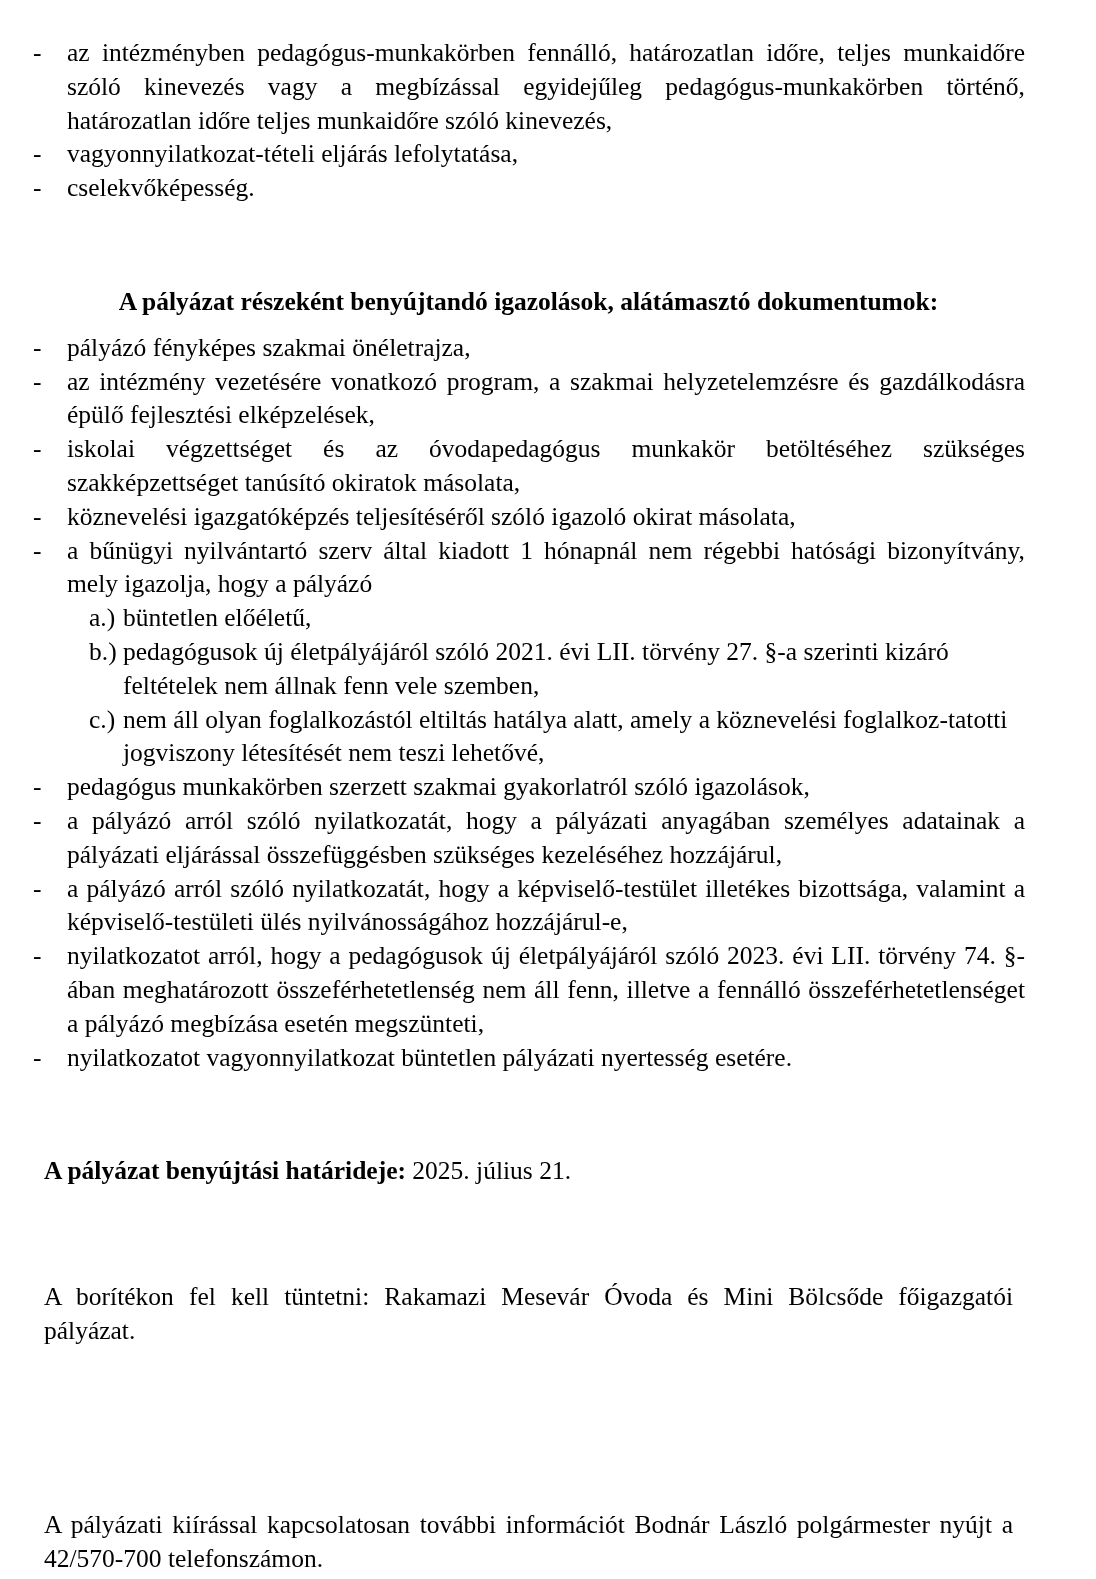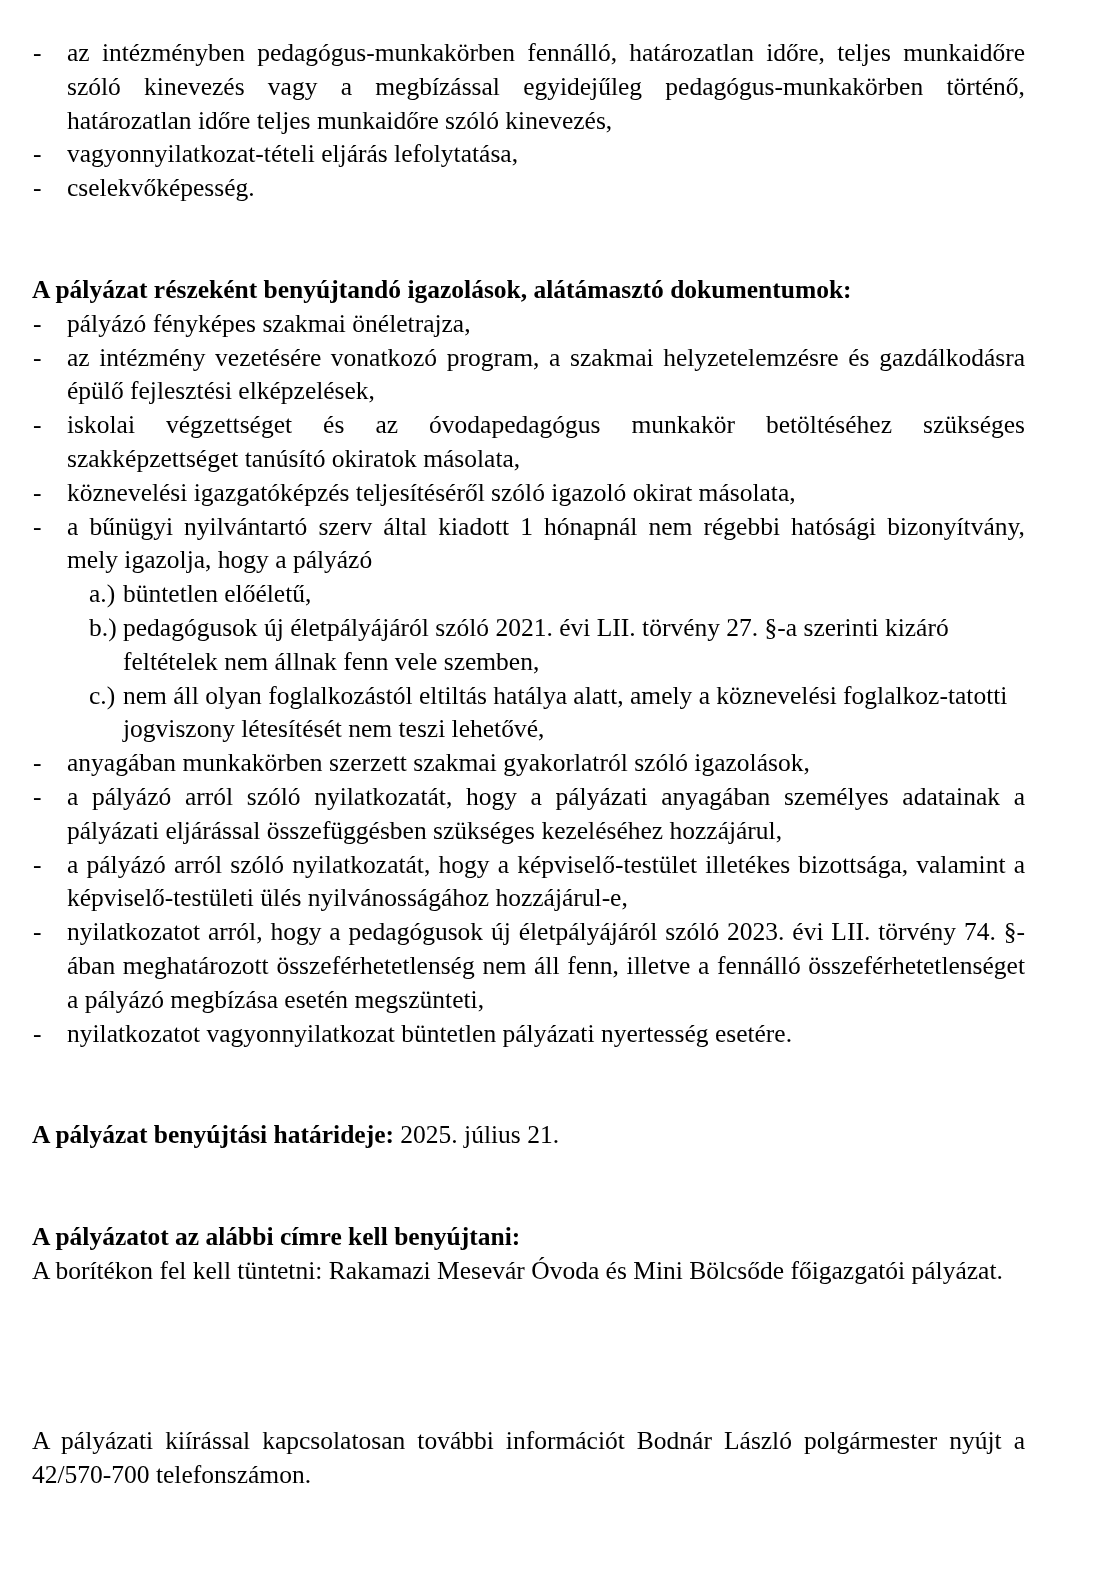--- a/index.html
+++ b/index.html
@@ -25,28 +25,28 @@
   .doc {
     width: 993px;
     font-size: 25.5px;
     line-height: 33.8px;
   }
 
   
   .para {
     text-align: justify;
     text-justify: inter-word;
-    margin: 0;
+    margin: 12px;
   }
   .para.left { text-align: left; }
 
   .bold-head {
     font-weight: bold;
-    text-align: left;
-    margin: 0;
+    text-align: center;
+    margin: 12px;
   }
   .run-in-head {
     font-weight: bold;
   }
 
   
   .dash-list {
     list-style: none;
     margin: 0;
     padding: 0;
@@ -151,21 +151,21 @@
       </li>
       <li class="alpha-item">
         <span class="alpha-marker">c.)</span>
         <span class="item-text">nem áll olyan foglalkozástól eltiltás hatálya alatt, amely a köznevelési foglalkoz-tatotti jogviszony létesítését nem teszi lehetővé,</span>
       </li>
     </ul>
 
     <ul class="dash-list">
       <li class="dash-item">
         <span class="dash-marker">-</span>
-        <span class="item-text">anyagában munkakörben szerzett szakmai gyakorlatról szóló igazolások,</span>
+        <span class="item-text">pedagógus munkakörben szerzett szakmai gyakorlatról szóló igazolások,</span>
       </li>
       <li class="dash-item">
         <span class="dash-marker">-</span>
         <span class="item-text">a pályázó arról szóló nyilatkozatát, hogy a pályázati anyagában személyes adatainak a pályázati eljárással összefüggésben szükséges kezeléséhez hozzájárul,</span>
       </li>
       <li class="dash-item">
         <span class="dash-marker">-</span>
         <span class="item-text">a pályázó arról szóló nyilatkozatát, hogy a képviselő-testület illetékes bizottsága, valamint a képviselő-testületi ülés nyilvánosságához hozzájárul-e,</span>
       </li>
       <li class="dash-item">
@@ -180,21 +180,20 @@
 
     <div class="gap-lg"></div>
 
     <p class="para left">
       <span class="run-in-head">A pályázat benyújtási határideje:</span>
       <span>2025. július 21.</span>
     </p>
 
     <div class="gap-lg"></div>
 
-    <p class="bold-head">A pályázatot az alábbi címre kell benyújtani:</p>
     <p class="para">A borítékon fel kell tüntetni: Rakamazi Mesevár Óvoda és Mini Bölcsőde főigazgatói pályázat.</p>
 
     <div class="gap-lg"></div>
 
 
     <div class="gap-lg"></div>
 
     <p class="para">A pályázati kiírással kapcsolatosan további információt Bodnár László polgármester nyújt a 42/570-700 telefonszámon.</p>
 
     <div class="gap-xl"></div>

